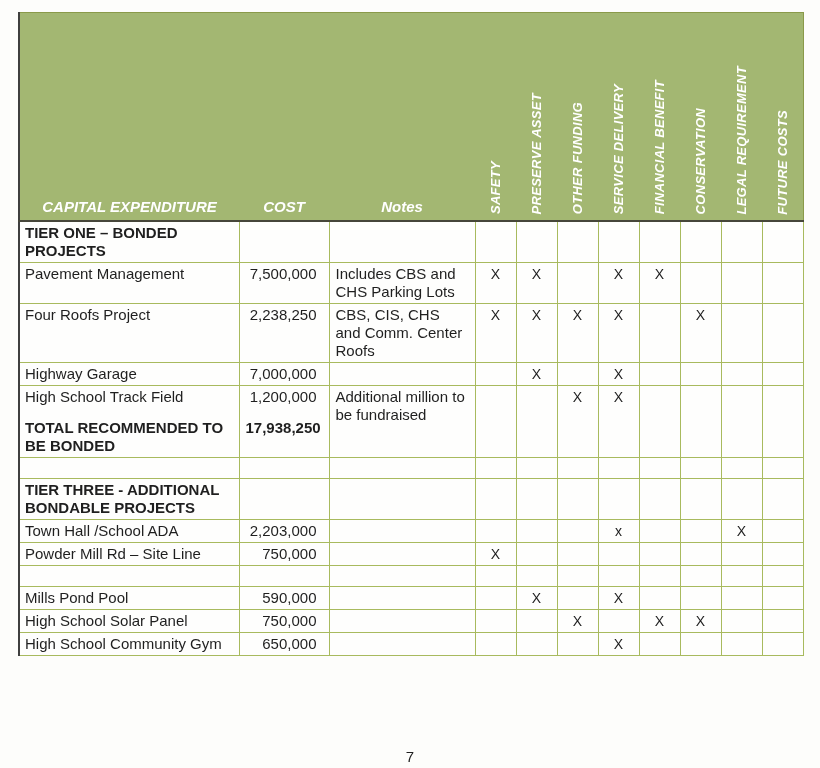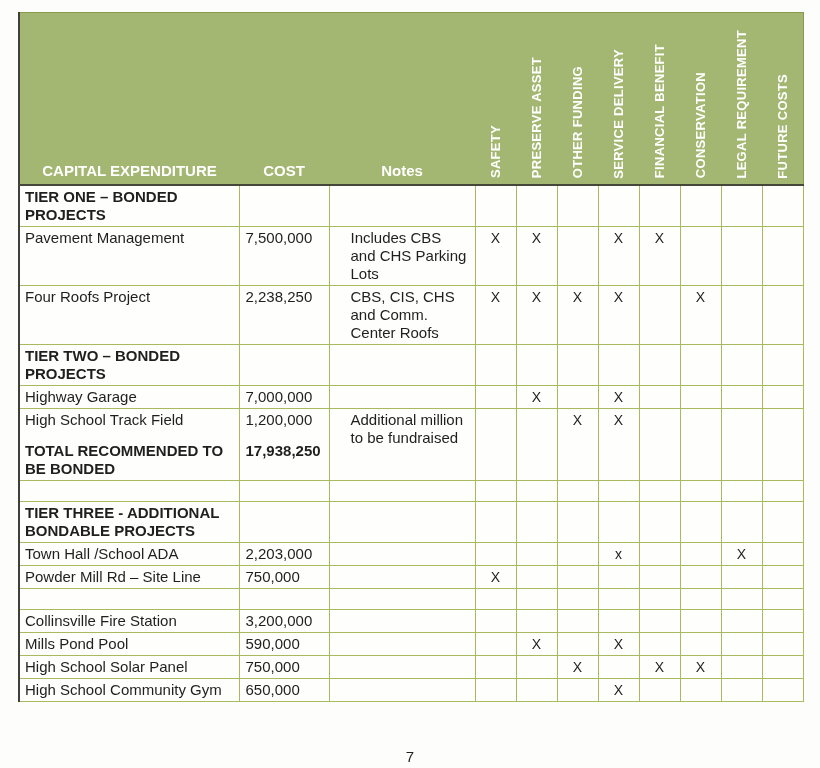--- a/index.html
+++ b/index.html
@@ -20,27 +20,28 @@
   .page{position:relative;width:820px;height:768px;background:#fdfdfb;overflow:hidden;}
 
   table.cap{
     position:absolute;left:18px;top:12px;
     border-collapse:collapse;table-layout:fixed;width:784px;
     border:1px solid #8a9a4a;
     border-left:2px solid #3f3f3f;
   }
   thead th{
     background:var(--band);
-    height:172px;
+    height:208px;
     vertical-align:bottom;
     border:none;
     border-bottom:2px solid var(--dark);
     padding:0 2px 5px 2px;
     color:var(--white);
     font-weight:bold;
+    font-style:italic;
   }
   th.th-label{font-size:15px;text-align:center;}
   th.th-crit{text-align:center;}
   .vert{
     writing-mode:vertical-rl;
     transform:rotate(180deg);
     white-space:nowrap;
     margin:0 auto;
     font-size:13px;
     letter-spacing:.3px;
@@ -49,22 +50,22 @@
   }
   tbody td{
     border:1px solid var(--grid);
     vertical-align:top;
     padding:2px 6px;
     font-size:15px;
     line-height:18px;
     background:#fefefd;
   }
   td.cell-name{padding-left:5px;}
-  td.cell-cost{padding-right:12px;white-space:nowrap;}
-  td.cell-notes{padding-left:21px;}
+  td.cell-cost{text-align:right;padding-right:12px;white-space:nowrap;}
+  td.cell-notes{padding-left:6px;}
   td.cell-mark{text-align:center;padding:3px 0;font-size:14px;line-height:16px;}
   .bold{font-weight:bold;}
   tr.row-empty td{height:21px;padding:0 6px;}
   .stack-gap{height:13px;}
   .page-number{
     position:absolute;left:0;top:748px;width:820px;
     text-align:center;font-size:15px;color:var(--ink);
   }
 </style>
 </head>
@@ -147,33 +148,20 @@
         <tr>
           <td class="cell-name">Four Roofs Project</td>
           <td class="cell-cost">2,238,250</td>
           <td class="cell-notes">CBS, CIS, CHS and Comm. Center Roofs</td>
           <td class="cell-mark">X</td>
           <td class="cell-mark">X</td>
           <td class="cell-mark">X</td>
           <td class="cell-mark">X</td>
           <td class="cell-mark"></td>
           <td class="cell-mark">X</td>
-          <td class="cell-mark"></td>
-          <td class="cell-mark"></td>
-        </tr>
-        <tr>
-          <td class="cell-name bold">TIER TWO – BONDED PROJECTS</td>
-          <td class="cell-cost bold"></td>
-          <td class="cell-notes"></td>
-          <td class="cell-mark"></td>
-          <td class="cell-mark"></td>
-          <td class="cell-mark"></td>
-          <td class="cell-mark"></td>
-          <td class="cell-mark"></td>
-          <td class="cell-mark"></td>
           <td class="cell-mark"></td>
           <td class="cell-mark"></td>
         </tr>
         <tr>
           <td class="cell-name">Highway Garage</td>
           <td class="cell-cost">7,000,000</td>
           <td class="cell-notes"></td>
           <td class="cell-mark"></td>
           <td class="cell-mark">X</td>
           <td class="cell-mark"></td>
@@ -263,33 +251,20 @@
           <td class="cell-mark"></td>
           <td class="cell-mark"></td>
           <td class="cell-mark"></td>
           <td class="cell-mark"></td>
           <td class="cell-mark"></td>
           <td class="cell-mark"></td>
           <td class="cell-mark"></td>
           <td class="cell-mark"></td>
         </tr>
         <tr>
-          <td class="cell-name">Collinsville Fire Station</td>
-          <td class="cell-cost">3,200,000</td>
-          <td class="cell-notes"></td>
-          <td class="cell-mark"></td>
-          <td class="cell-mark"></td>
-          <td class="cell-mark"></td>
-          <td class="cell-mark"></td>
-          <td class="cell-mark"></td>
-          <td class="cell-mark"></td>
-          <td class="cell-mark"></td>
-          <td class="cell-mark"></td>
-        </tr>
-        <tr>
           <td class="cell-name">Mills Pond Pool</td>
           <td class="cell-cost">590,000</td>
           <td class="cell-notes"></td>
           <td class="cell-mark"></td>
           <td class="cell-mark">X</td>
           <td class="cell-mark"></td>
           <td class="cell-mark">X</td>
           <td class="cell-mark"></td>
           <td class="cell-mark"></td>
           <td class="cell-mark"></td>

